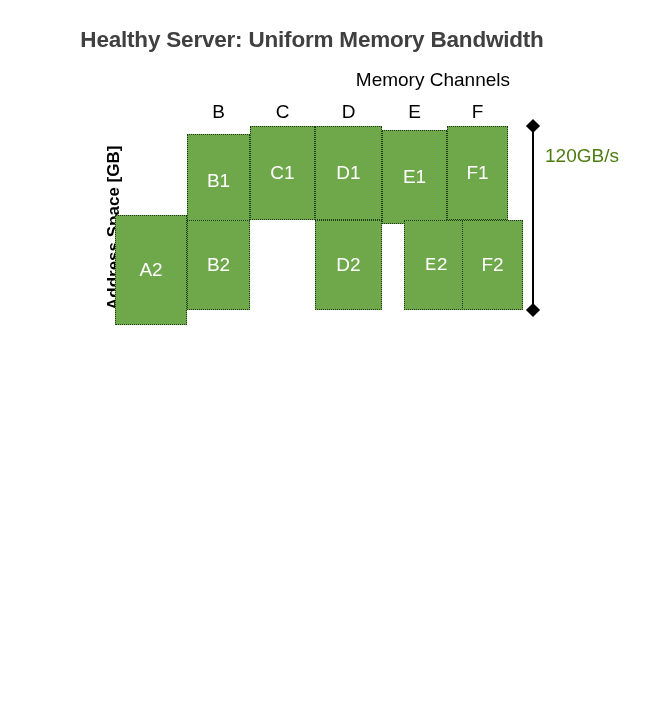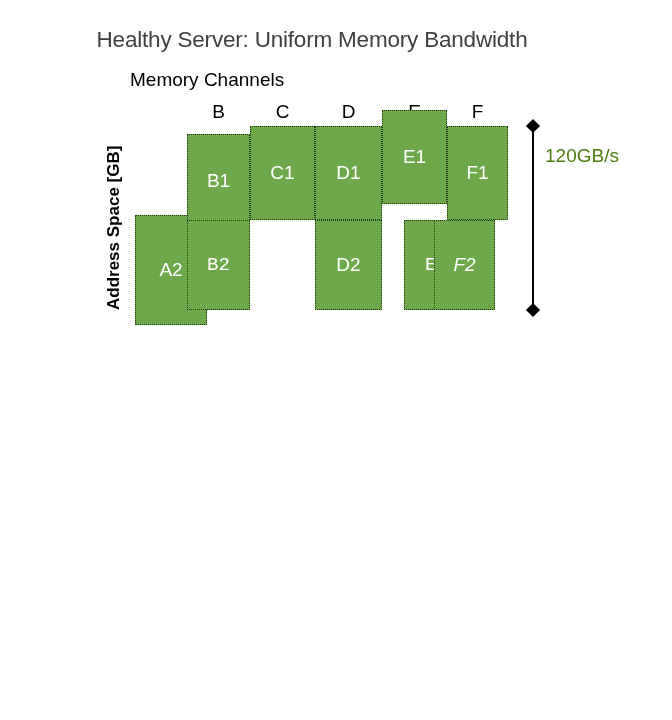--- a/index.html
+++ b/index.html
@@ -21,31 +21,31 @@
     width: 672px;
   }
   #diagram-healthy  { top: 0px;   height: 390px; }
   #diagram-degraded { top: 390px; height: 330px; }
 
   .chart-title {
     position: absolute;
     left: 0;
     width: 624px;
     text-align: center;
-    font-weight: normal;
+    font-weight: bold;
     font-size: 22.5px;
     color: #404040;
     letter-spacing: -0.2px;
     white-space: nowrap;
   }
   #title-healthy  { top: 27px; }
 
   .axis-title-x {
     position: absolute;
-    text-align: left;
+    text-align: right;
     font-size: 19px;
     color: #000000;
     white-space: nowrap;
   }
 
   .axis-title-y {
     position: absolute;
     font-size: 17px;
     font-weight: bold;
     color: #000000;
@@ -114,32 +114,32 @@
   <div class="axis-title-x" style="left:130px; top:69px; width:380px;">Memory Channels</div>
 
   <div class="axis-title-y" style="left:104px; top:310px;">Address Space [GB]</div>
 
   <div class="col-header" style="left:187px; top:101px; width:63px;">B</div>
   <div class="col-header" style="left:250px; top:101px; width:65px;">C</div>
   <div class="col-header" style="left:315px; top:101px; width:67px;">D</div>
   <div class="col-header" style="left:382px; top:101px; width:65px;">E</div>
   <div class="col-header" style="left:447px; top:101px; width:61px;">F</div>
 
-  <div class="mem-block" style="left:115px; top:215px; width:72px; height:110px;margin-left:20px;">A2</div>
+  <div class="mem-block" style="left:115px; top:215px; width:72px; height:110px;">A2</div>
 
   <div class="mem-block" style="left:187px; top:126px; width:63px; height:94px;margin-top:8px;">B1</div>
   <div class="mem-block" style="left:250px; top:126px; width:65px; height:94px;">C1</div>
   <div class="mem-block" style="left:315px; top:126px; width:67px; height:94px;">D1</div>
-  <div class="mem-block" style="left:382px; top:110px; width:65px; height:94px;">E1</div>
+  <div class="mem-block" style="left:382px; top:130px; width:65px; height:94px;">E1</div>
   <div class="mem-block" style="left:447px; top:126px; width:61px; height:94px;">F1</div>
 
-  <div class="mem-block" style="left:187px; top:220px; width:63px; height:90px;font-family:Liberation Mono, monospace;">B2</div>
+  <div class="mem-block" style="left:187px; top:220px; width:63px; height:90px;">B2</div>
   <div class="mem-block" style="left:315px; top:220px; width:67px; height:90px;">D2</div>
   <div class="mem-block" style="left:404px; top:220px; width:65px; height:90px;font-family:Liberation Mono, monospace;">E2</div>
-  <div class="mem-block" style="left:434px; top:220px; width:61px; height:90px;font-style:italic;">F2</div>
+  <div class="mem-block" style="left:462px; top:220px; width:61px; height:90px;">F2</div>
 
   <div class="measure" style="left:526px; top:126px; height:184px;">
     <div class="shaft"></div>
     <div class="cap top"></div>
     <div class="cap bottom"></div>
   </div>
   <div class="measure-label" style="left:545px; top:145px;">120GB/s</div>
 </div>
 
 <div class="diagram" id="diagram-degraded">

